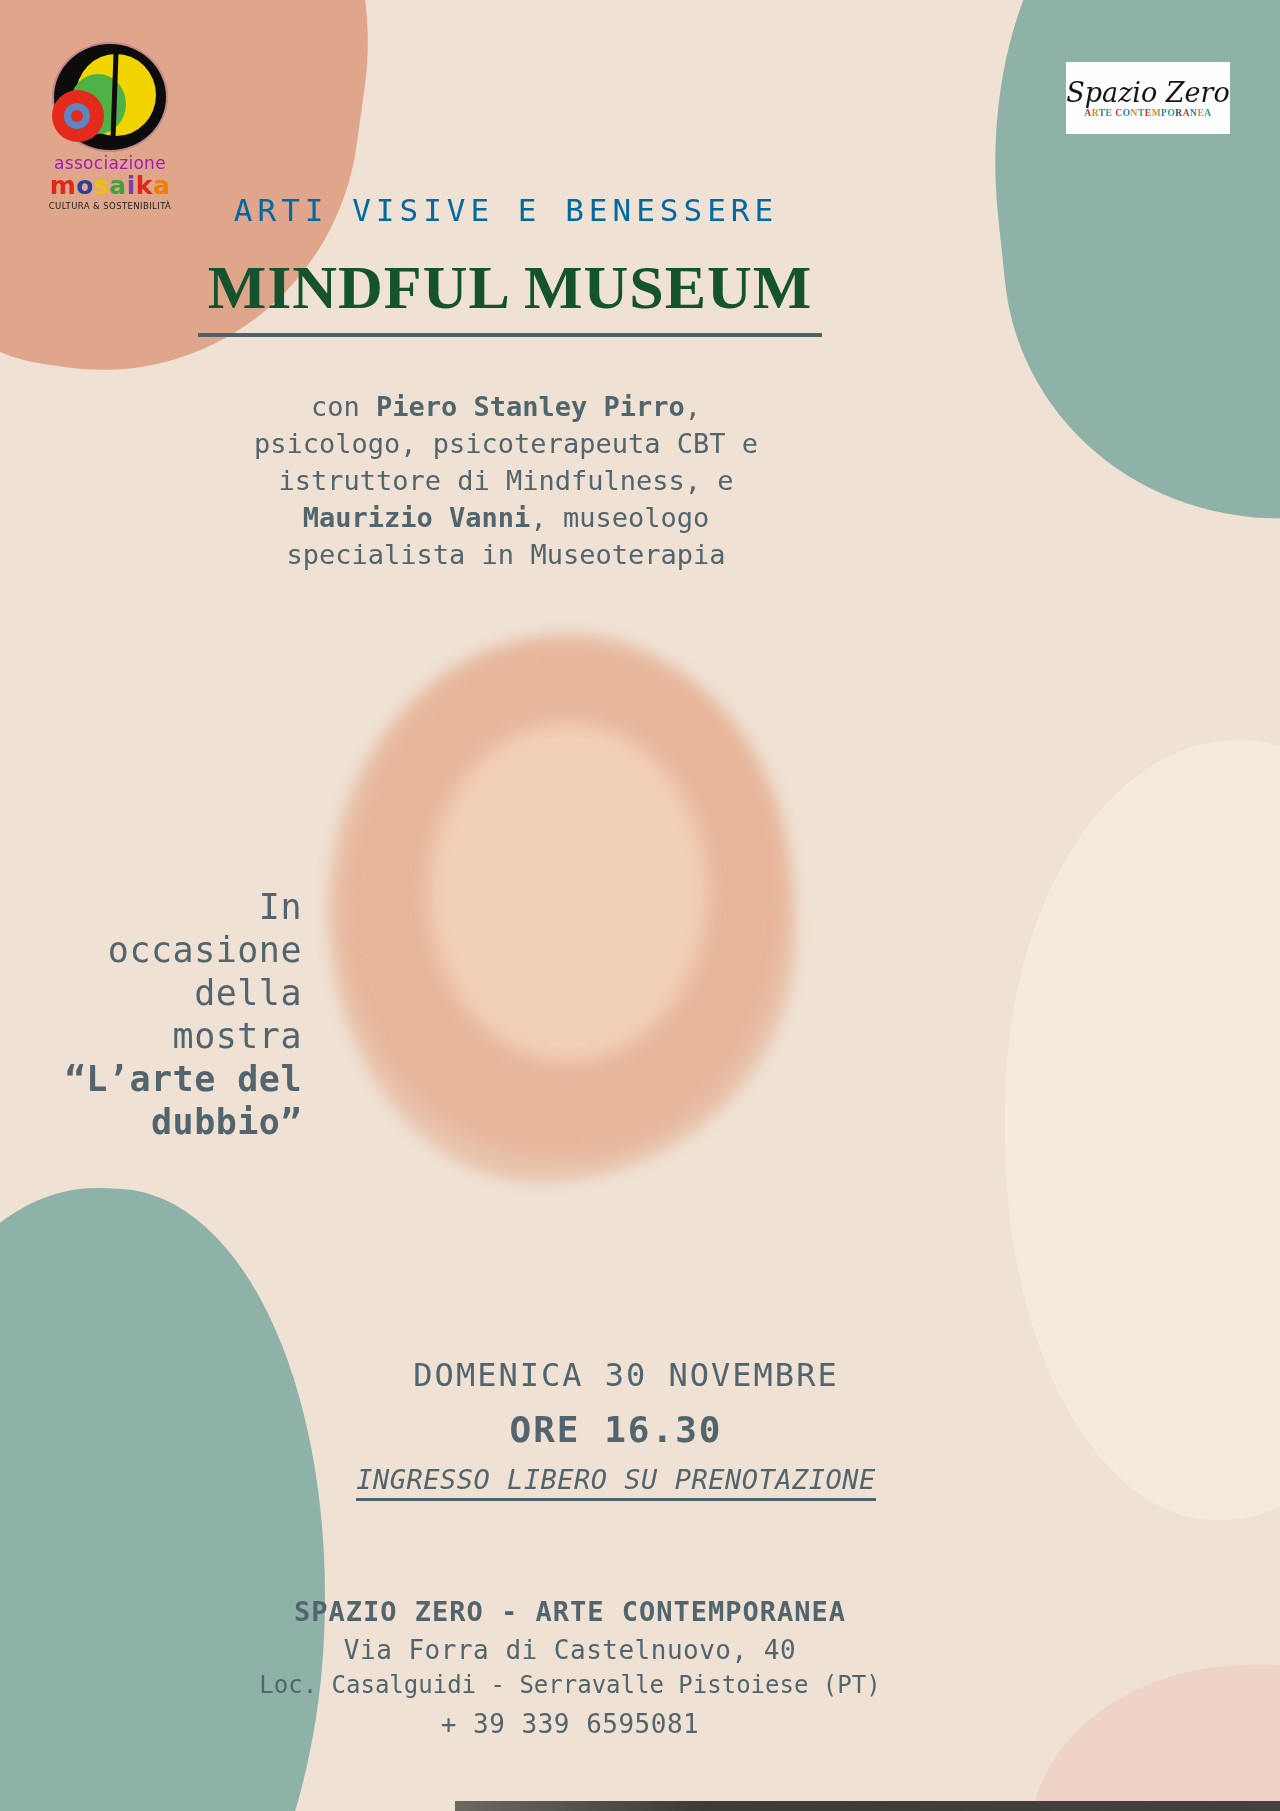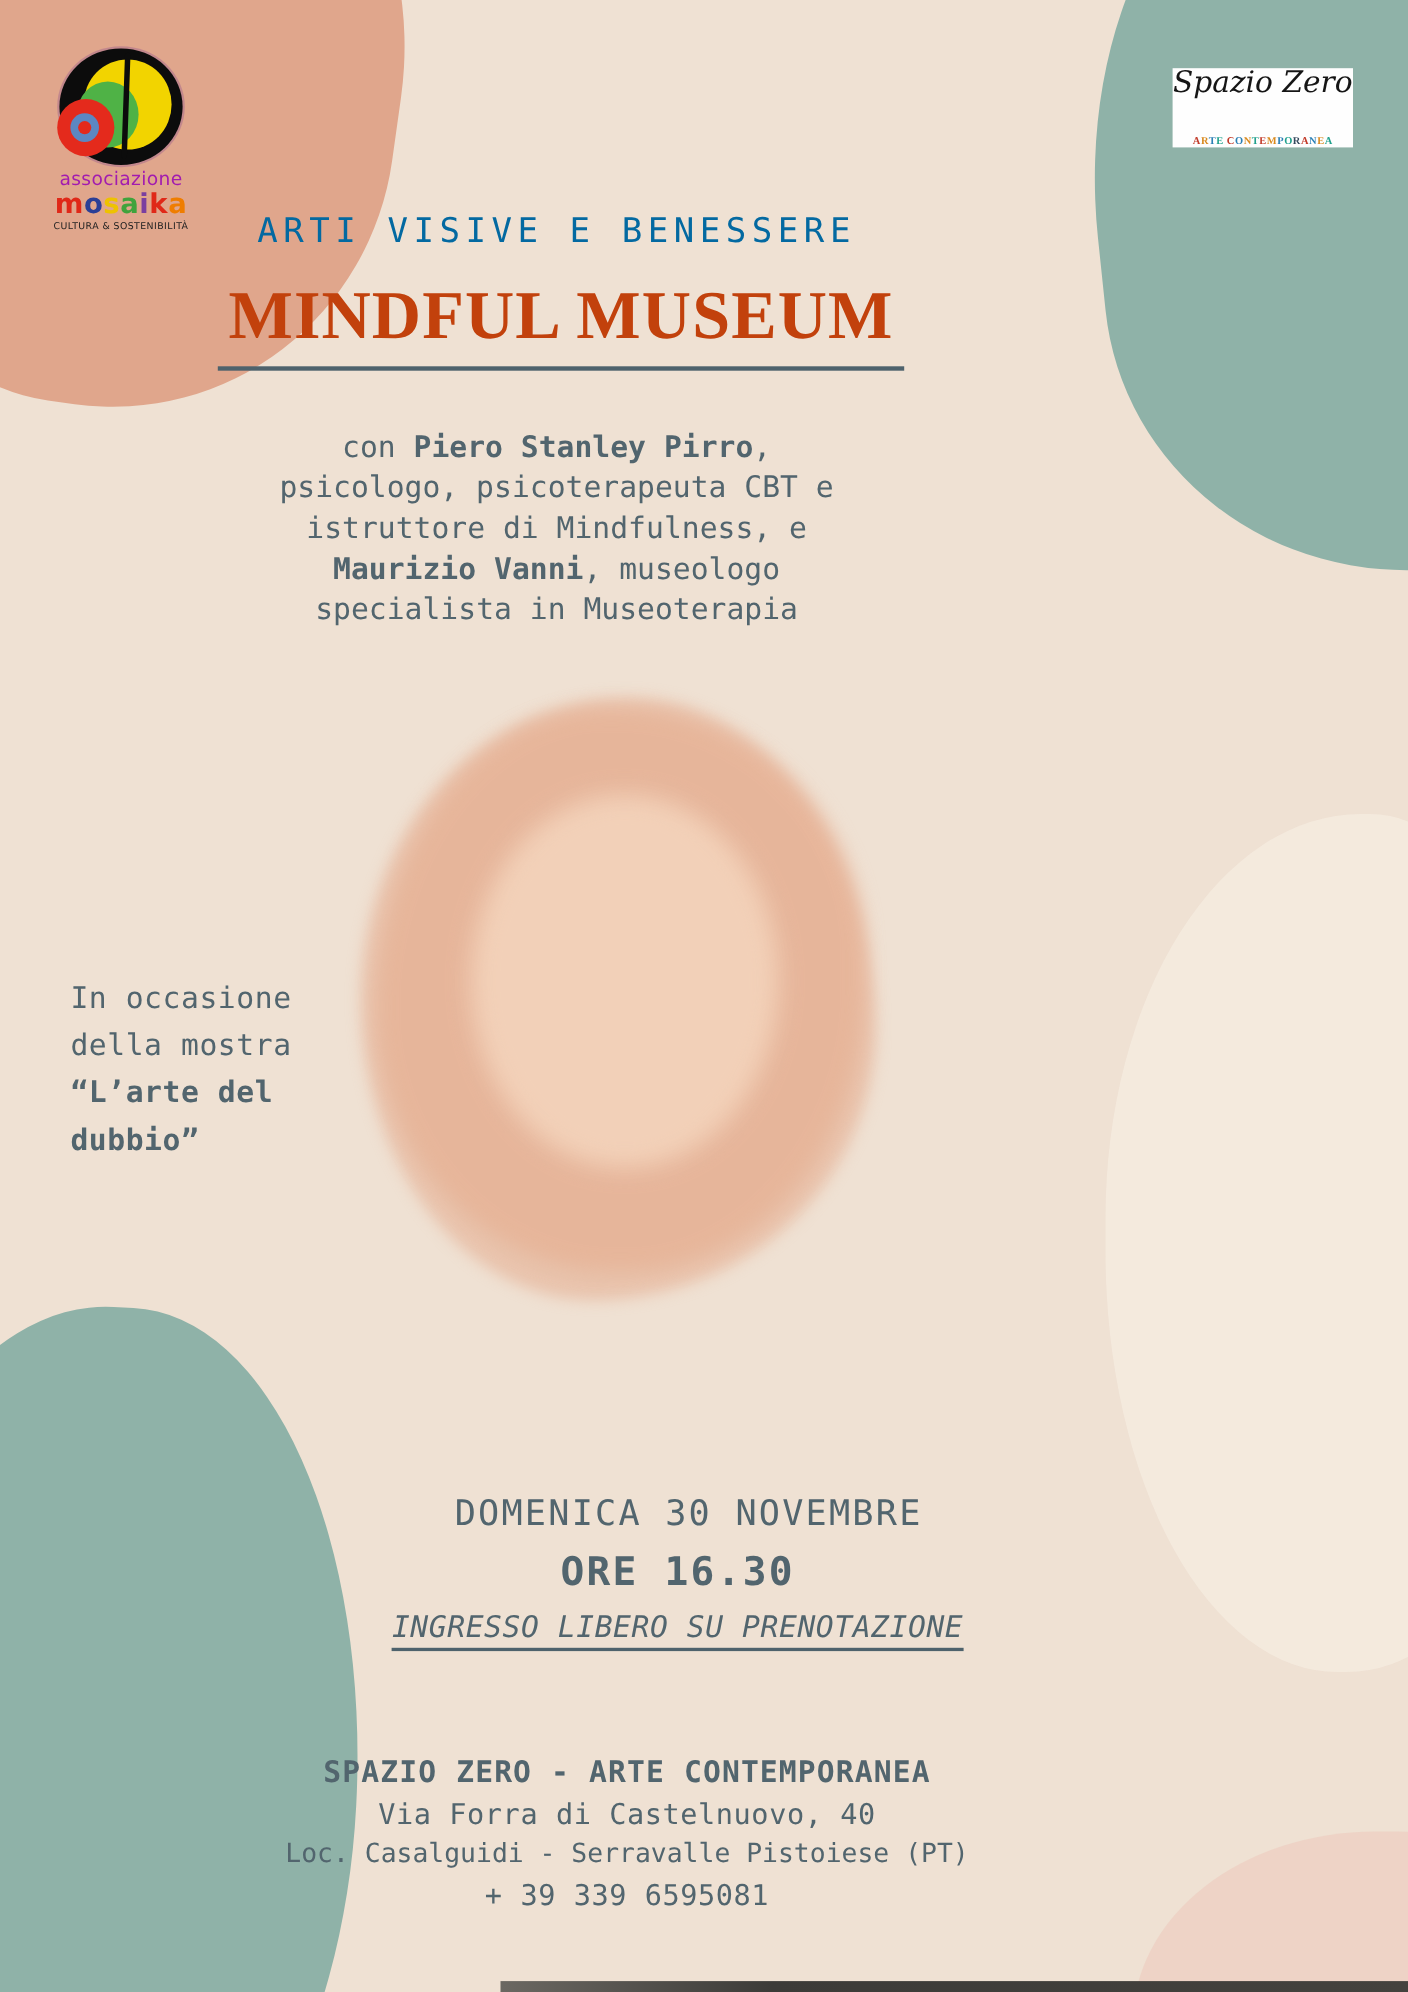--- a/index.html
+++ b/index.html
@@ -78,42 +78,42 @@
   .m-ring{left:12px;top:13px;width:26px;height:26px;background:#5c87c2;}
   .m-dot{left:7px;top:7px;width:12px;height:12px;background:#e42a1c;}
   .m-line{left:58px;top:4px;width:5px;height:96px;background:#0c0c0c;
     border-radius:3px !important;transform:rotate(2deg);}
   .m-assoc{font-size:17px;color:#a21caf;margin-top:3px;letter-spacing:.3px;}
   .m-name{font-size:25px;font-weight:bold;letter-spacing:.5px;margin-top:-2px;}
   .m-tag{font-size:8.5px;color:#222;letter-spacing:.4px;margin-top:1px;}
   
   .spazio-box{position:absolute;left:1066px;top:62px;width:164px;height:72px;
     background:#fefefe;display:flex;flex-direction:column;
-    align-items:center;justify-content:space-between;gap:2px;}
+    align-items:center;justify-content:center;gap:2px;}
   .s-name{font-family:"DejaVu Serif","Liberation Serif",serif;
     font-style:italic;font-size:27px;color:#151515;line-height:1;}
   .s-sub{font-family:"Liberation Serif","DejaVu Serif",serif;
     font-size:9.5px;font-weight:bold;letter-spacing:.5px;}
   
   .kicker{
     position:absolute;left:0;top:192px;width:1012px;text-align:center;
     font-size:31px;letter-spacing:5px;color:#0369a1;
   }
   .title-wrap{position:absolute;left:0;top:252px;width:1020px;text-align:center;}
   .title{
     display:inline-block;
     font-family:"Liberation Serif","DejaVu Serif",serif;
-    font-weight:bold;font-size:62px;letter-spacing:1px;color:#c2410c;
+    font-weight:bold;font-size:62px;letter-spacing:1px;color:#14532d;
     border-bottom:4px solid #4e626c;padding:0 10px 10px;line-height:1.15;
   }
   .speakers{position:absolute;left:0;top:388px;width:1012px;text-align:center;
     font-size:27px;line-height:37px;}
   .speakers b{font-weight:bold;}
-  .mostra{position:absolute;left:64px;top:886px;width:250px;text-align:left;
-    font-size:27px;line-height:43px;letter-spacing:.5px;}
+  .mostra{position:absolute;left:52px;top:886px;width:250px;text-align:right;
+    font-size:35px;line-height:43px;letter-spacing:.5px;}
   .mostra .bold{font-weight:bold;}
   .event{position:absolute;left:0;top:1346px;width:1232px;text-align:center;}
   .ev-date{font-size:32px;font-weight:normal;letter-spacing:2px;line-height:58px;padding-left:20px;}
   .ev-time{font-size:36px;font-weight:bold;letter-spacing:2px;line-height:52px;}
   .ev-entry{display:inline-block;font-size:27px;font-style:italic;
     letter-spacing:.5px;border-bottom:3px solid #4e626c;
     padding-bottom:3px;margin-top:8px;}
   .venue{position:absolute;left:0;top:1592px;width:1140px;text-align:center;}
   .v-name{font-size:27px;font-weight:bold;letter-spacing:1px;line-height:40px;}
   .v-a1{font-size:26px;line-height:36px;letter-spacing:.5px;}

